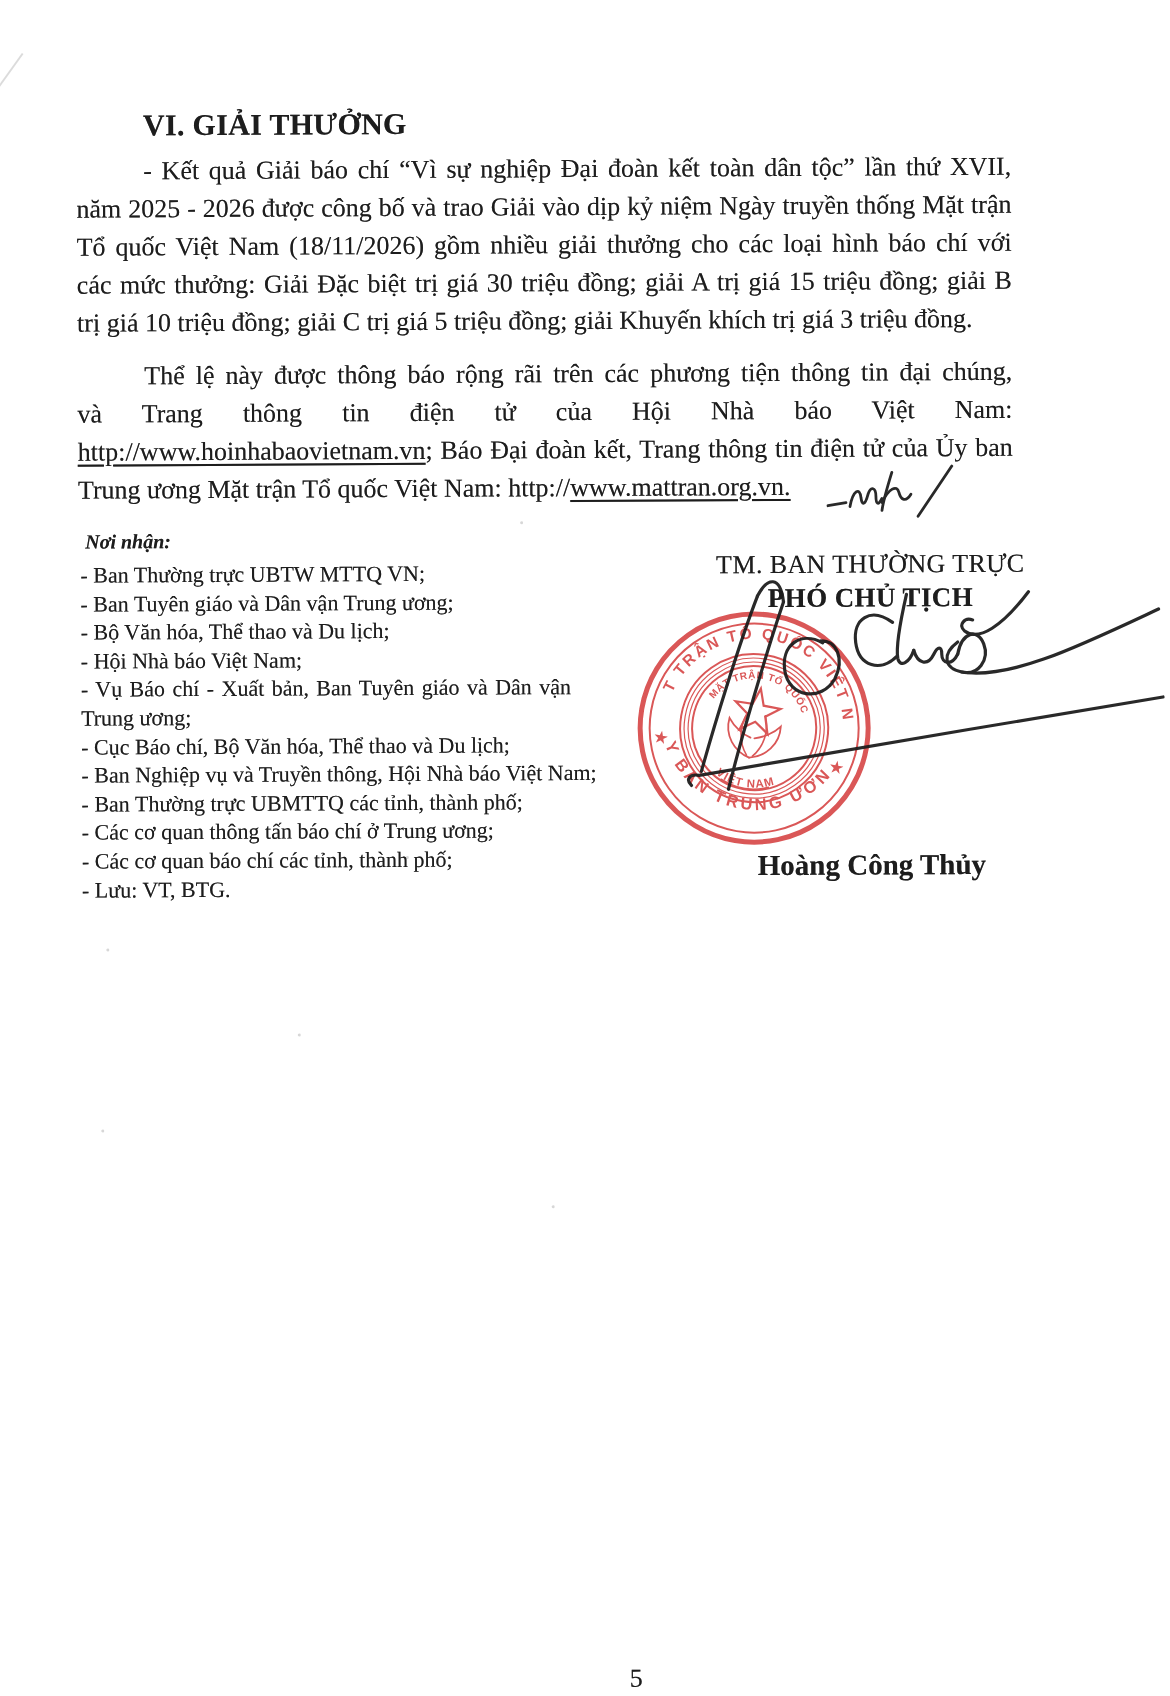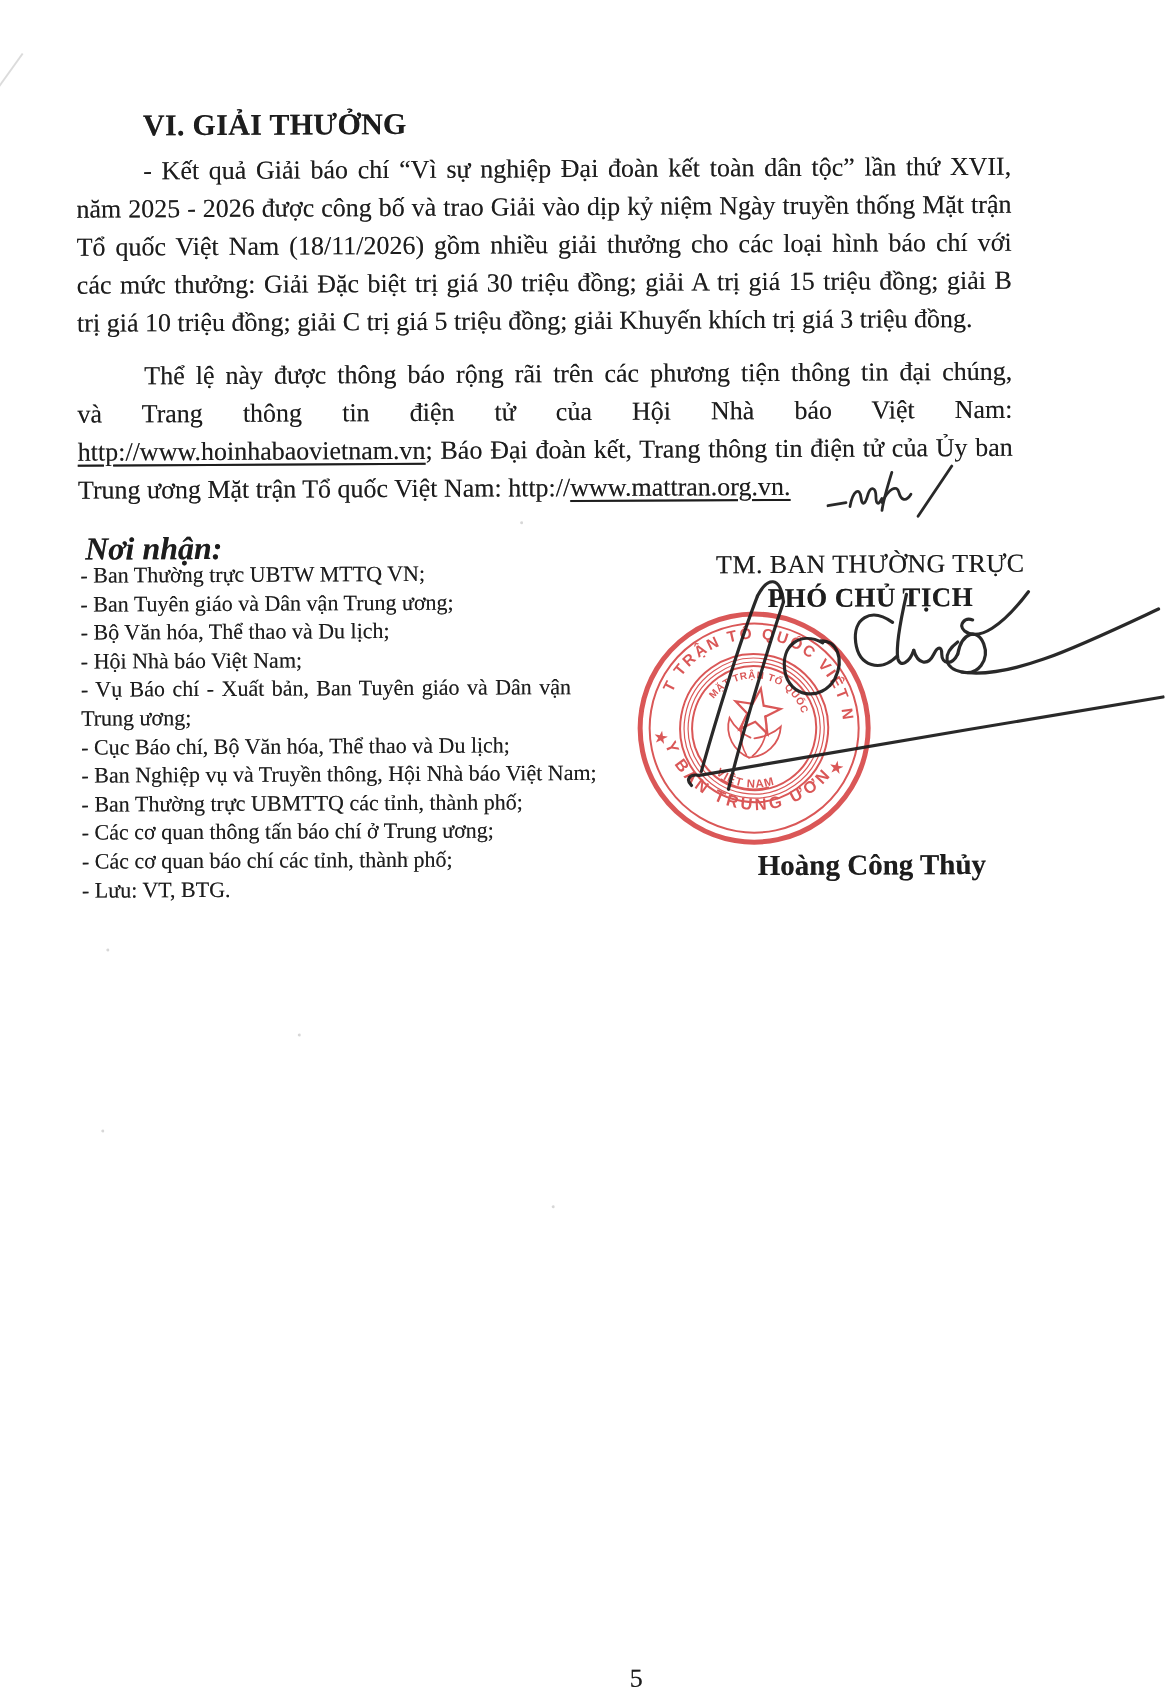--- a/index.html
+++ b/index.html
@@ -22,21 +22,21 @@
   .para{position:absolute;left:78px;width:935px;font-size:26px;line-height:38px;}
   .p1{top:150px;}
   .p2{top:355px;}
   .jline{white-space:nowrap;text-align:justify;text-align-last:justify;}
   .lline{white-space:nowrap;text-align:left;}
   .indent{padding-left:67px;}
   .link{text-decoration:underline;text-decoration-thickness:2px;text-underline-offset:4px;}
   
   .noi-nhan{
     position:absolute;left:85px;top:528px;
-    font-size:32px;font-weight:bold;font-style:italic;white-space:nowrap;
+    font-size:20px;font-weight:bold;font-style:italic;white-space:nowrap;
   }
   .recips{position:absolute;left:80px;top:559px;width:500px;font-size:22px;line-height:28.6px;}
   .rline{white-space:nowrap;}
   .stretch{text-align:justify;text-align-last:justify;width:490px;}
   
   .sig-col{position:absolute;left:645px;top:551px;width:450px;text-align:center;}
   .sig-auth{font-size:26px;white-space:nowrap;letter-spacing:.4px;}
   .sig-title{font-size:27px;font-weight:bold;white-space:nowrap;letter-spacing:.4px;margin-top:3px;}
   .sig-name{
     position:absolute;left:645px;top:850px;width:450px;text-align:center;

